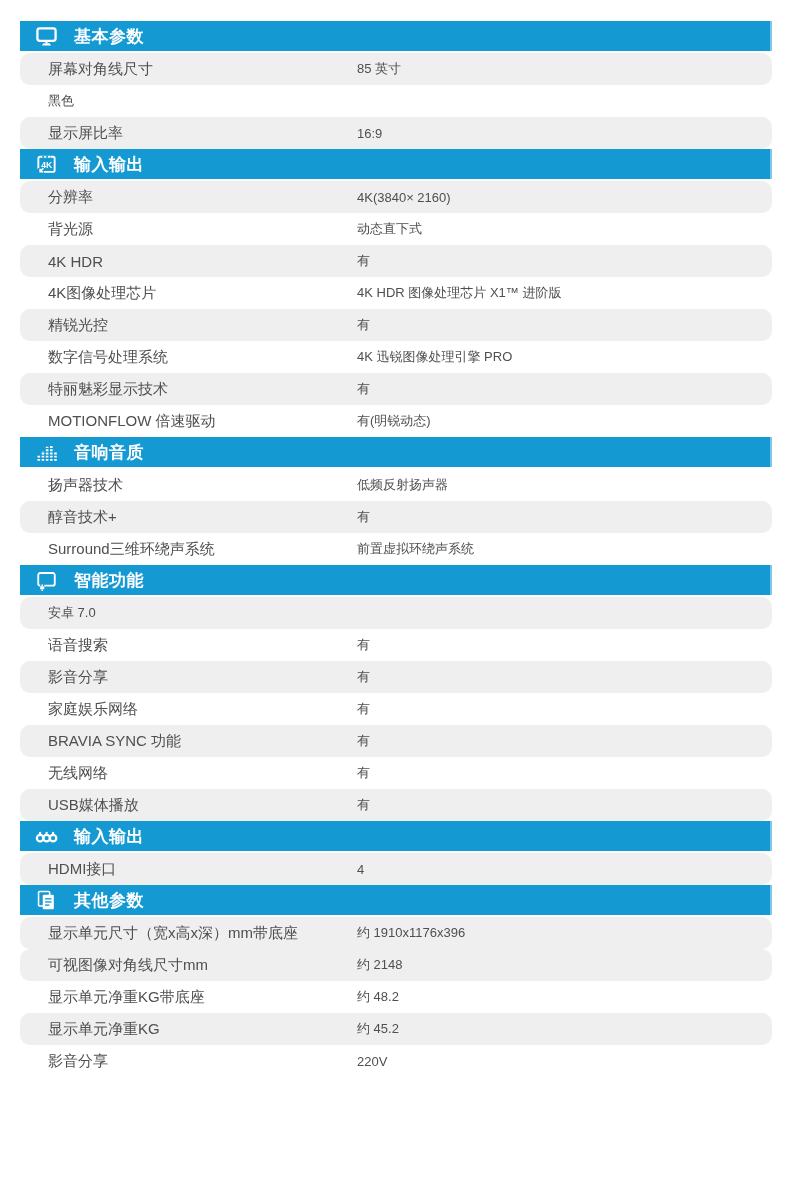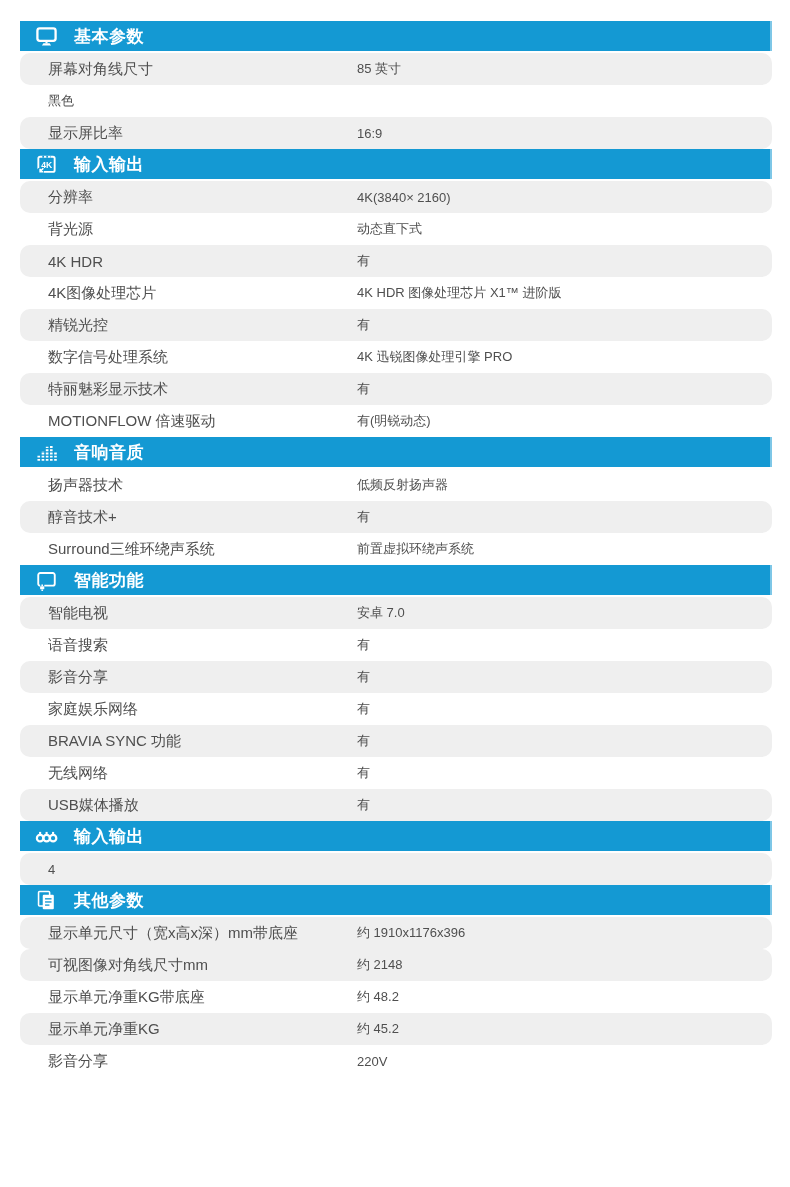--- a/index.html
+++ b/index.html
@@ -141,21 +141,20 @@
       <svg viewBox="0 0 22 22" width="23" height="23">
         <path d="M4.9 15.9H5a1.9 1.9 0 0 1-1.9-1.9V5.7A1.9 1.9 0 0 1 5 3.8h12a1.9 1.9 0 0 1 1.9 1.9V14a1.9 1.9 0 0 1-1.9 1.9H8.9" fill="none" stroke="#fff" stroke-width="1.8"></path>
         <path d="M6.9 14.8v1.6" stroke="#fff" stroke-width="1.6" fill="none"></path>
         <rect x="4.9" y="16.4" width="4" height="3" rx="0.6" fill="#fff"></rect>
         <path d="M6.9 19.6v1.4" stroke="#fff" stroke-width="1.6" fill="none"></path>
       </svg>
     </span>
     <span class="sec-title">智能功能</span>
   </div>
   <div class="row shaded">
-    <span class="label">智能电视</span>
     <span class="value">安卓 7.0</span>
   </div>
   <div class="row">
     <span class="label">语音搜索</span>
     <span class="value">有</span>
   </div>
   <div class="row shaded">
     <span class="label">影音分享</span>
     <span class="value">有</span>
   </div>
@@ -187,20 +186,21 @@
         <g fill="none" stroke="#fff" stroke-width="2.1">
           <circle cx="4.9" cy="12.6" r="3.1"></circle>
           <circle cx="11.1" cy="12.6" r="3.1"></circle>
           <circle cx="17.3" cy="12.6" r="3.1"></circle>
         </g>
       </svg>
     </span>
     <span class="sec-title">输入输出</span>
   </div>
   <div class="row shaded">
+    <span class="label">HDMI接口</span>
     <span class="value">4</span>
   </div>
 
   <div class="sec-header">
     <span class="icon">
       <svg viewBox="0 0 22 22" width="23" height="23">
         <rect x="3.4" y="2.4" width="10.6" height="13.8" rx="1" fill="none" stroke="#fff" stroke-width="1.5"></rect>
         <rect x="7.4" y="5.6" width="10.6" height="13.8" rx="1" fill="#fff"></rect>
         <g class="accent-stroke" stroke-width="1.3" fill="none">
           <path d="M9.6 9.4h6.2"></path>

